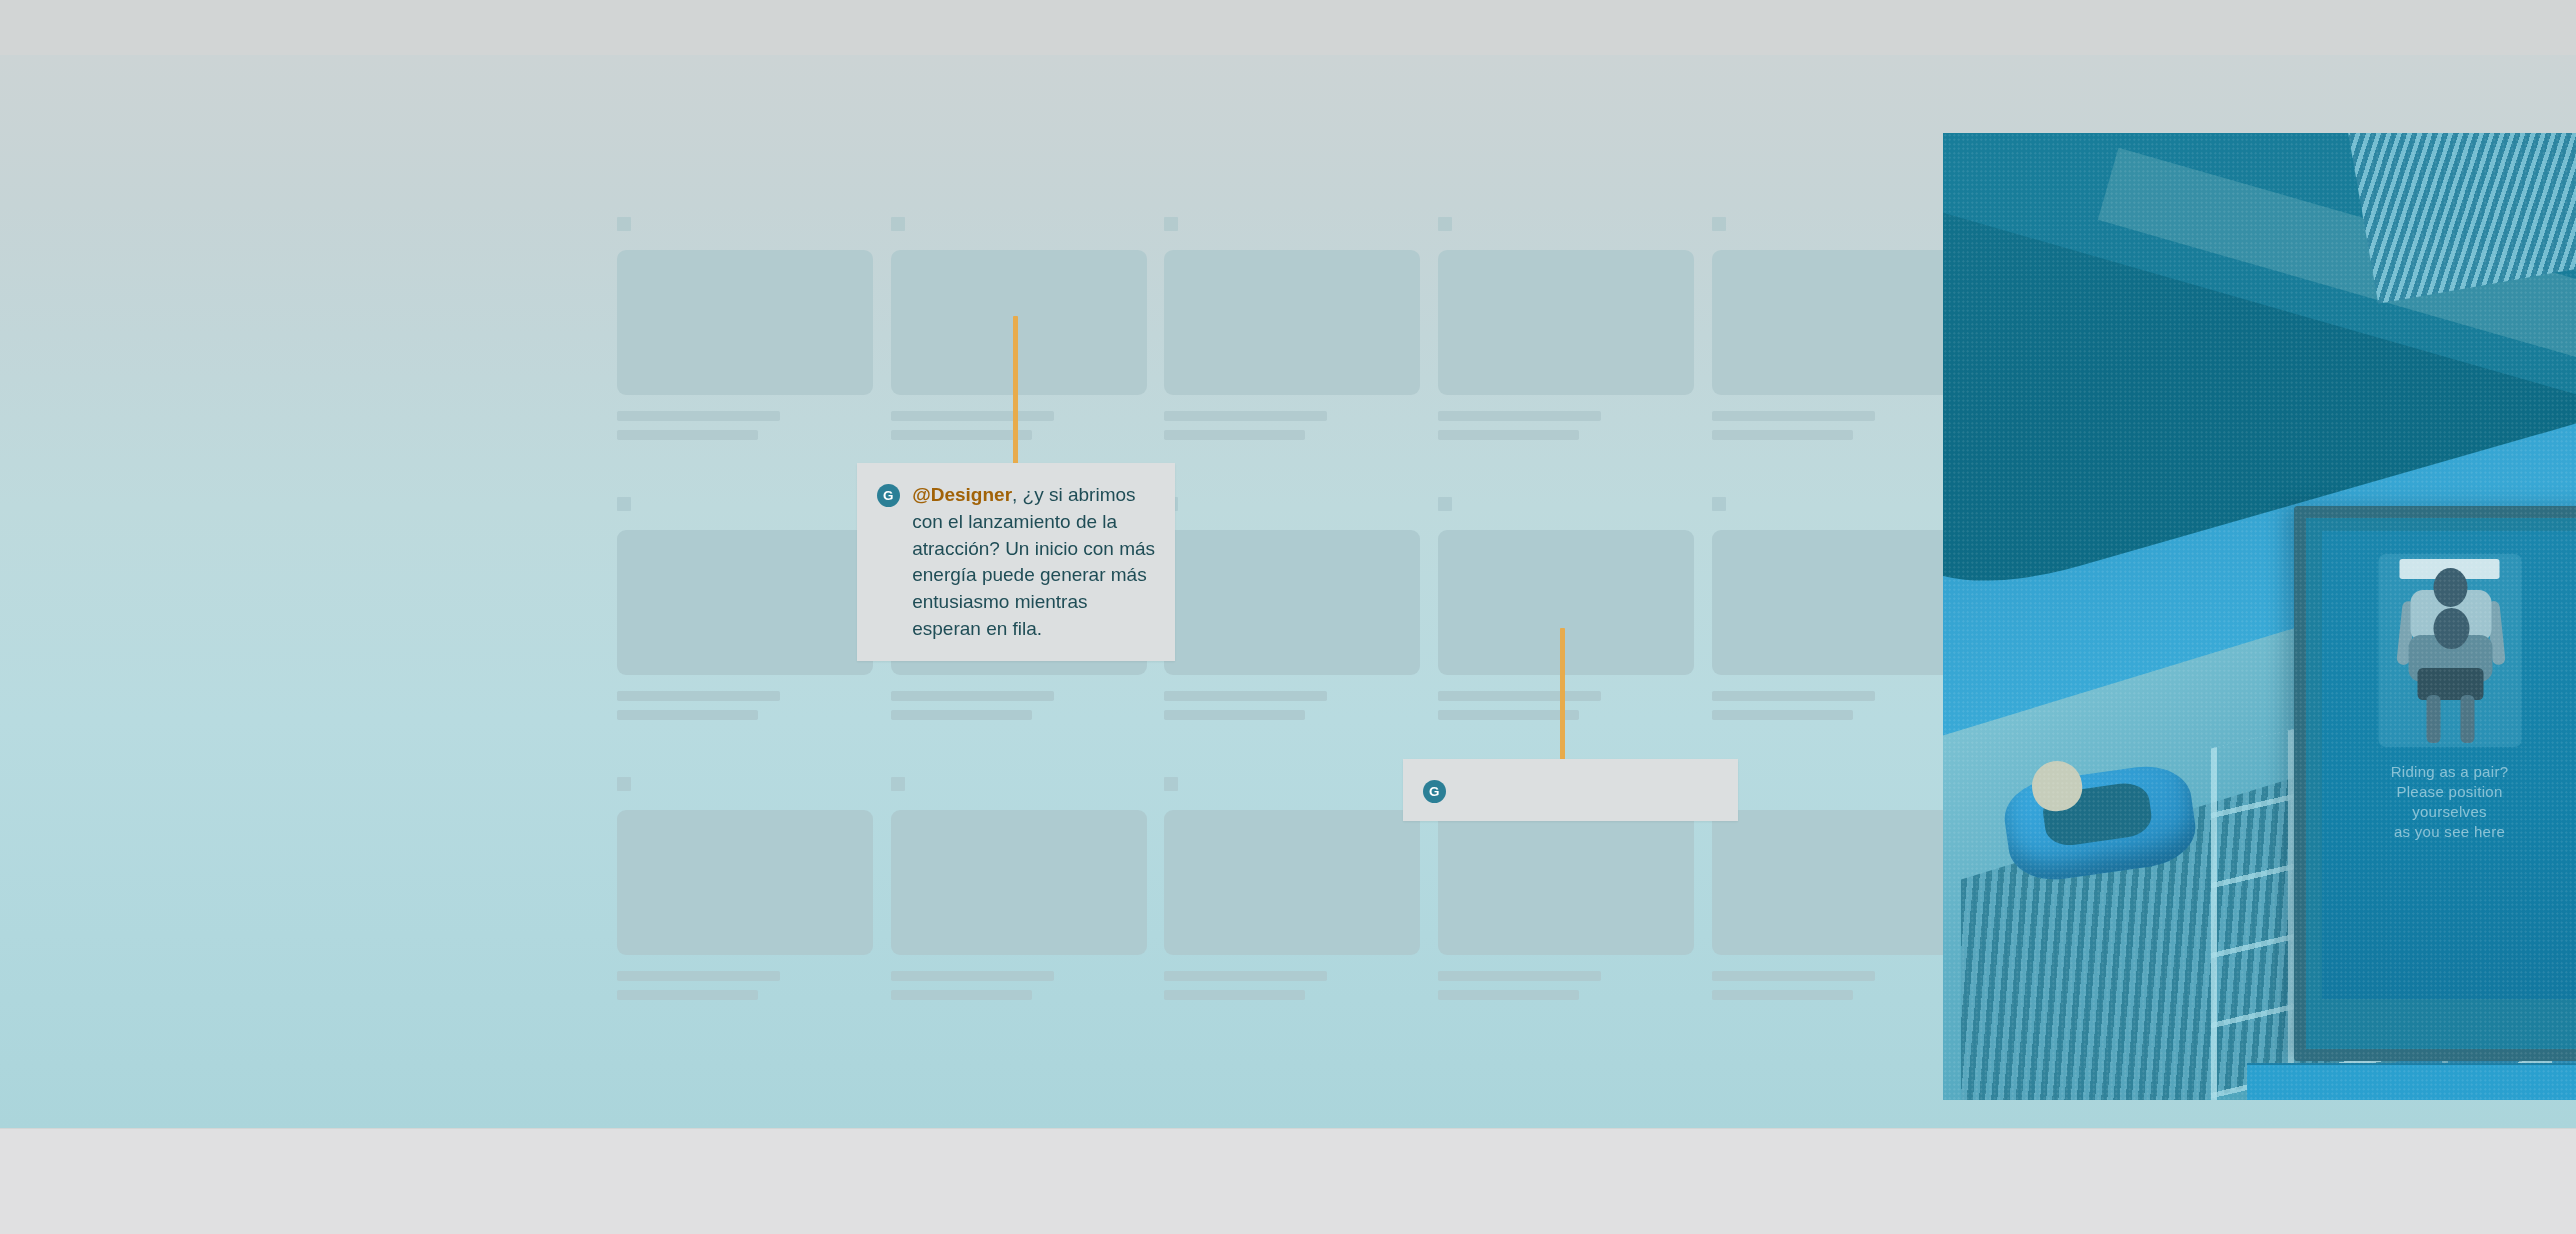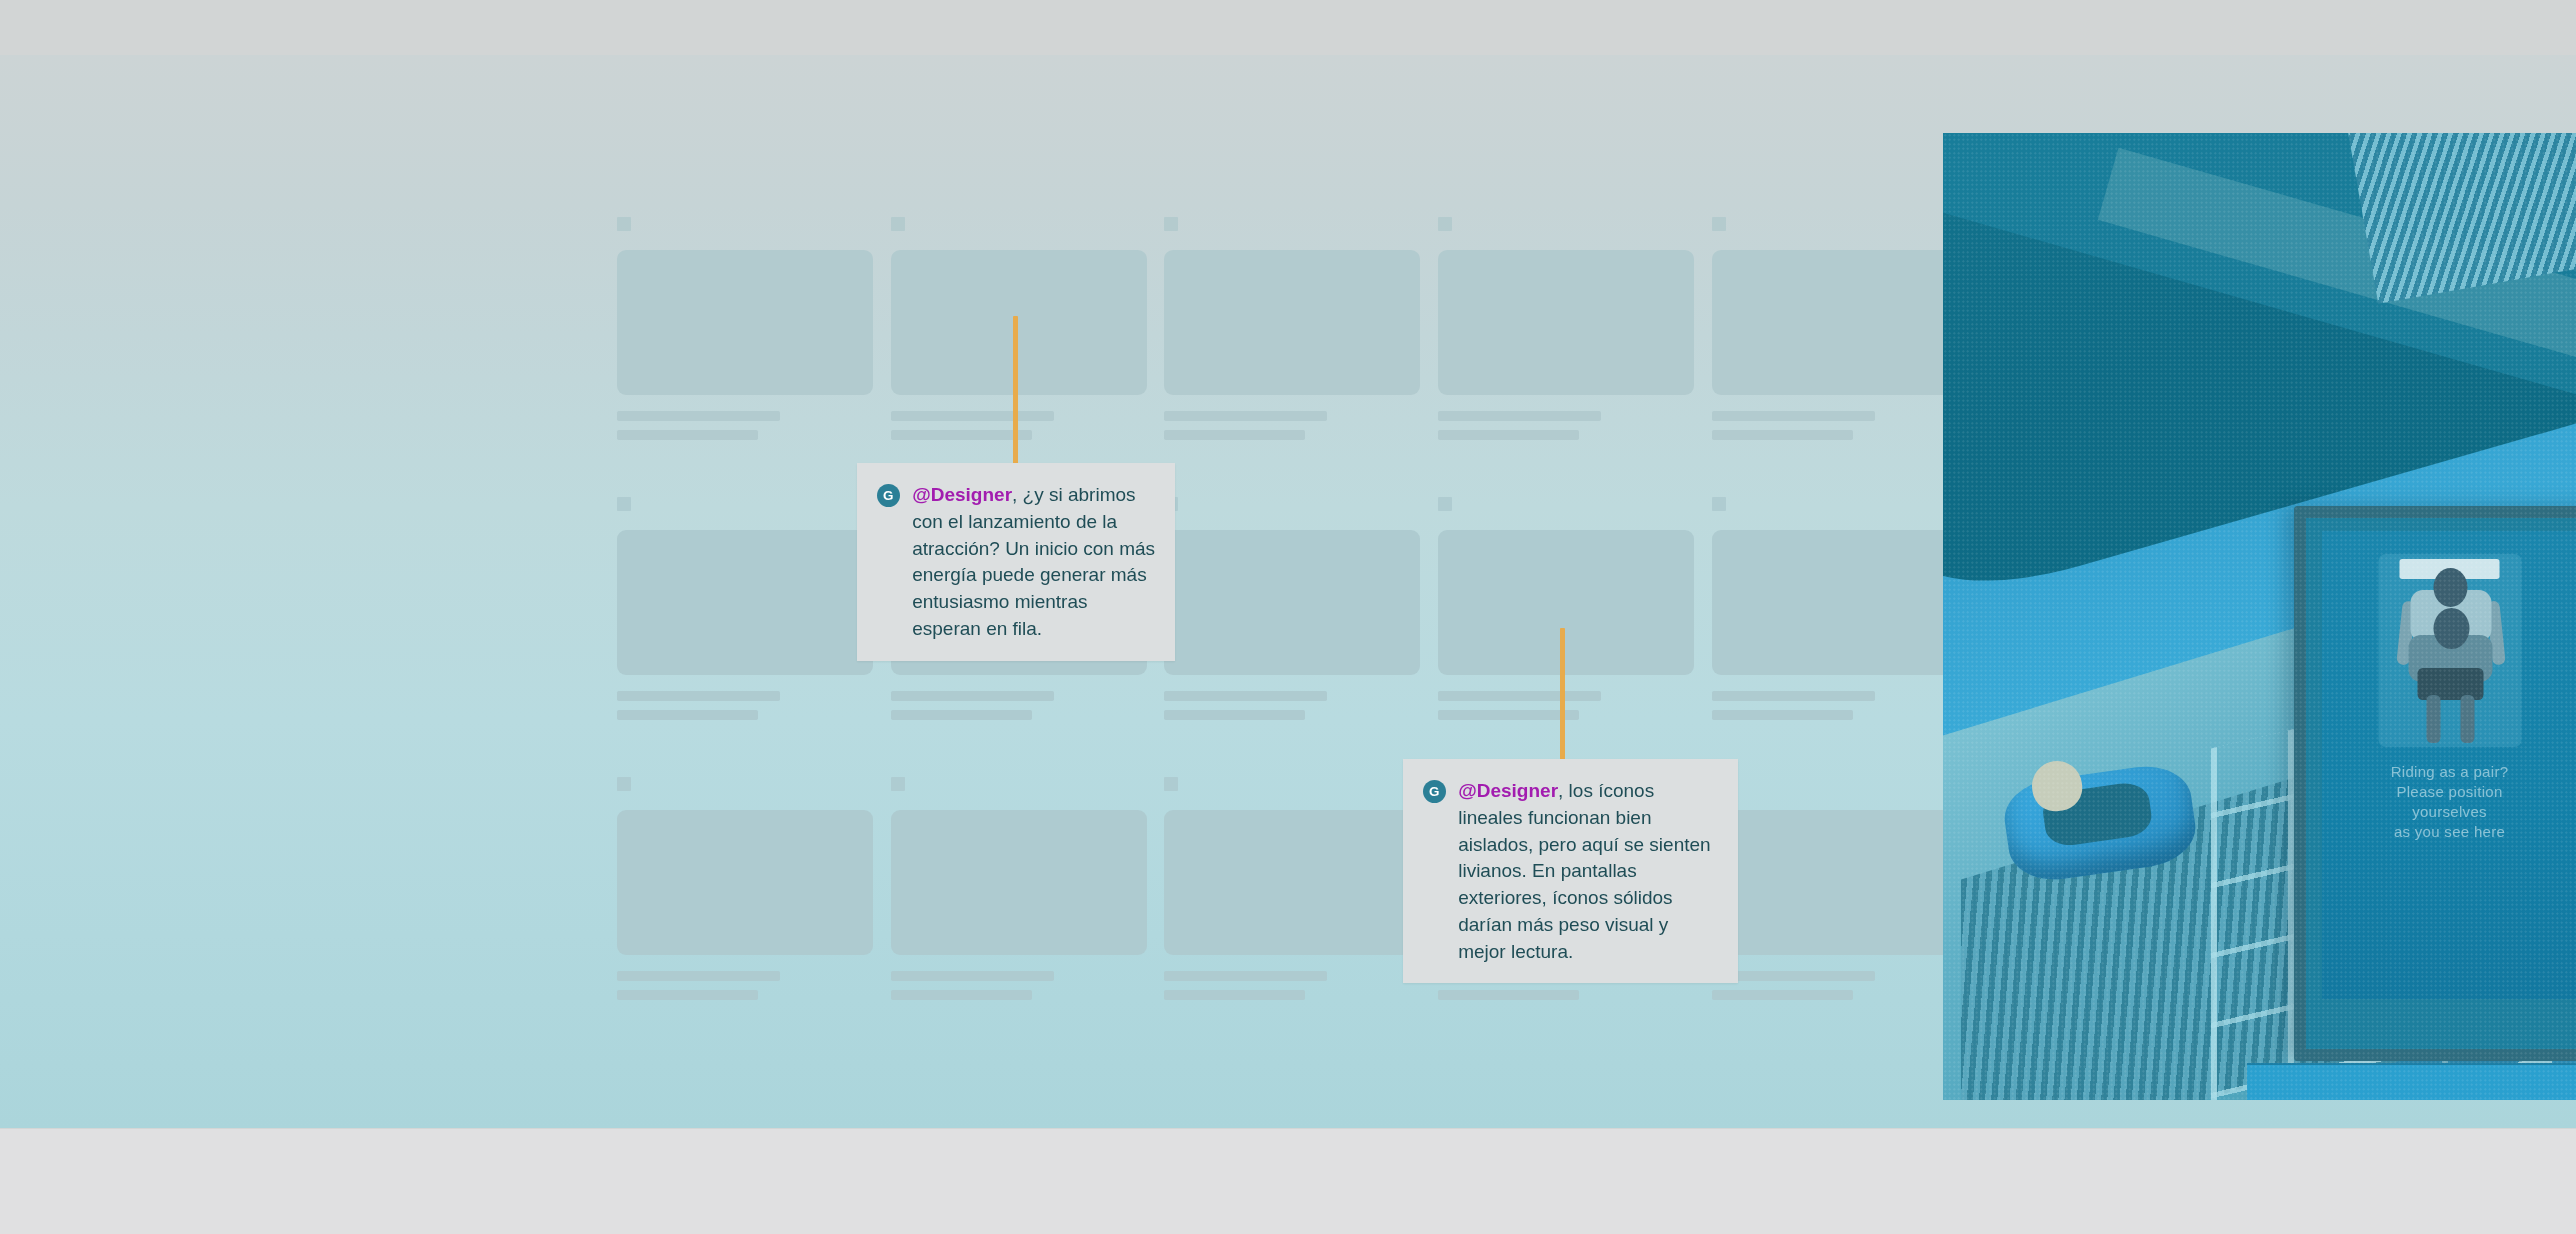--- a/index.html
+++ b/index.html
@@ -268,21 +268,21 @@
     font-weight: 700;
     display: flex; align-items: center; justify-content: center;
     font-family: "Liberation Sans", sans-serif;
   }
   .comment-text {
     color: #1f4d56;
     font-size: 19px;
     line-height: 1.41;
     font-family: "Liberation Sans", sans-serif;
   }
-  .comment-text .mention { font-weight: 700; color: #a21caf; margin-top: 48px; }
+  .comment-text .mention { font-weight: 700; color: #a16207; margin-top: 48px; }
 </style>
 </head>
 <body>
 
 <div id="stage">
 
   <div class="band-top"></div>
 
   <div class="canvas">
 
@@ -438,21 +438,20 @@
     <div class="comment comment-1">
       <div class="comment-row">
         <div class="avatar">G</div>
         <div class="comment-text"><span class="mention">@Designer</span><span>, ¿y si abrimos con el lanzamiento de la atracción? Un inicio con más energía puede generar más entusiasmo mientras esperan en fila.</span></div>
       </div>
     </div>
 
     <div class="comment comment-2">
       <div class="comment-row">
         <div class="avatar">G</div>
-        <div class="comment-text"><span class="mention">@Designer</span><span>, los íconos lineales funcionan bien aislados, pero aquí se sienten livianos. En pantallas exteriores, íconos sólidos darían más peso visual y mejor lectura.</span></div>
       </div>
     </div>
 
   </div>
 
   <div class="band-bottom"></div>
 </div>
 
 
 </body></html>

